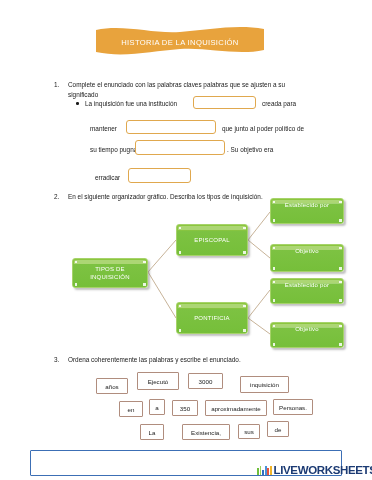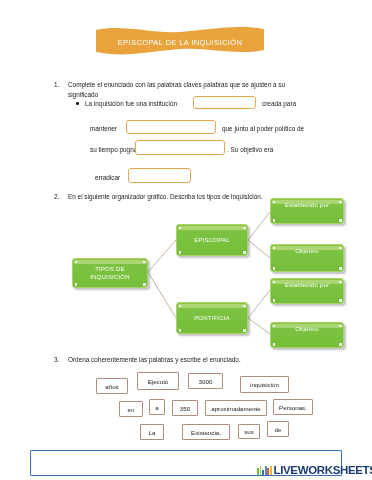--- a/index.html
+++ b/index.html
@@ -200,21 +200,21 @@
 </style>
 </head>
 <body>
 
 <div class="page">
 
   <div class="title-wrap">
     <svg class="ribbon-svg" width="168" height="30" viewBox="0 0 168 30">
       <path d="M0,4 C28,-2 56,8 84,6 C112,4 140,-2 168,3 L168,24 C140,30 112,21 84,23 C56,25 28,32 0,26 Z" fill="#e8a33d"></path>
     </svg>
-    <div class="ribbon-text">EPISCOPAL DE LA INQUISICIÓN</div>
+    <div class="ribbon-text">HISTORIA DE LA INQUISICIÓN</div>
   </div>
 
   <div class="q-num" style="left:54px; top:80px;">1.</div>
   <div class="q-text" style="left:68px; top:80px; width:280px;">Complete el enunciado con las palabras claves palabras que se ajusten a su</div>
   <div class="q-text" style="left:68px; top:90px; width:280px;">significado</div>
 
   <div class="bullet-dot" style="left:76px; top:102px;"></div>
   <div class="inline-text" style="left:85px; top:99px;">La inquisición fue una institución</div>
   <div class="fill-box" style="left:193px; top:96px; width:63px; height:13px;"></div>
   <div class="inline-text" style="left:262px; top:99px;">creada para</div>

